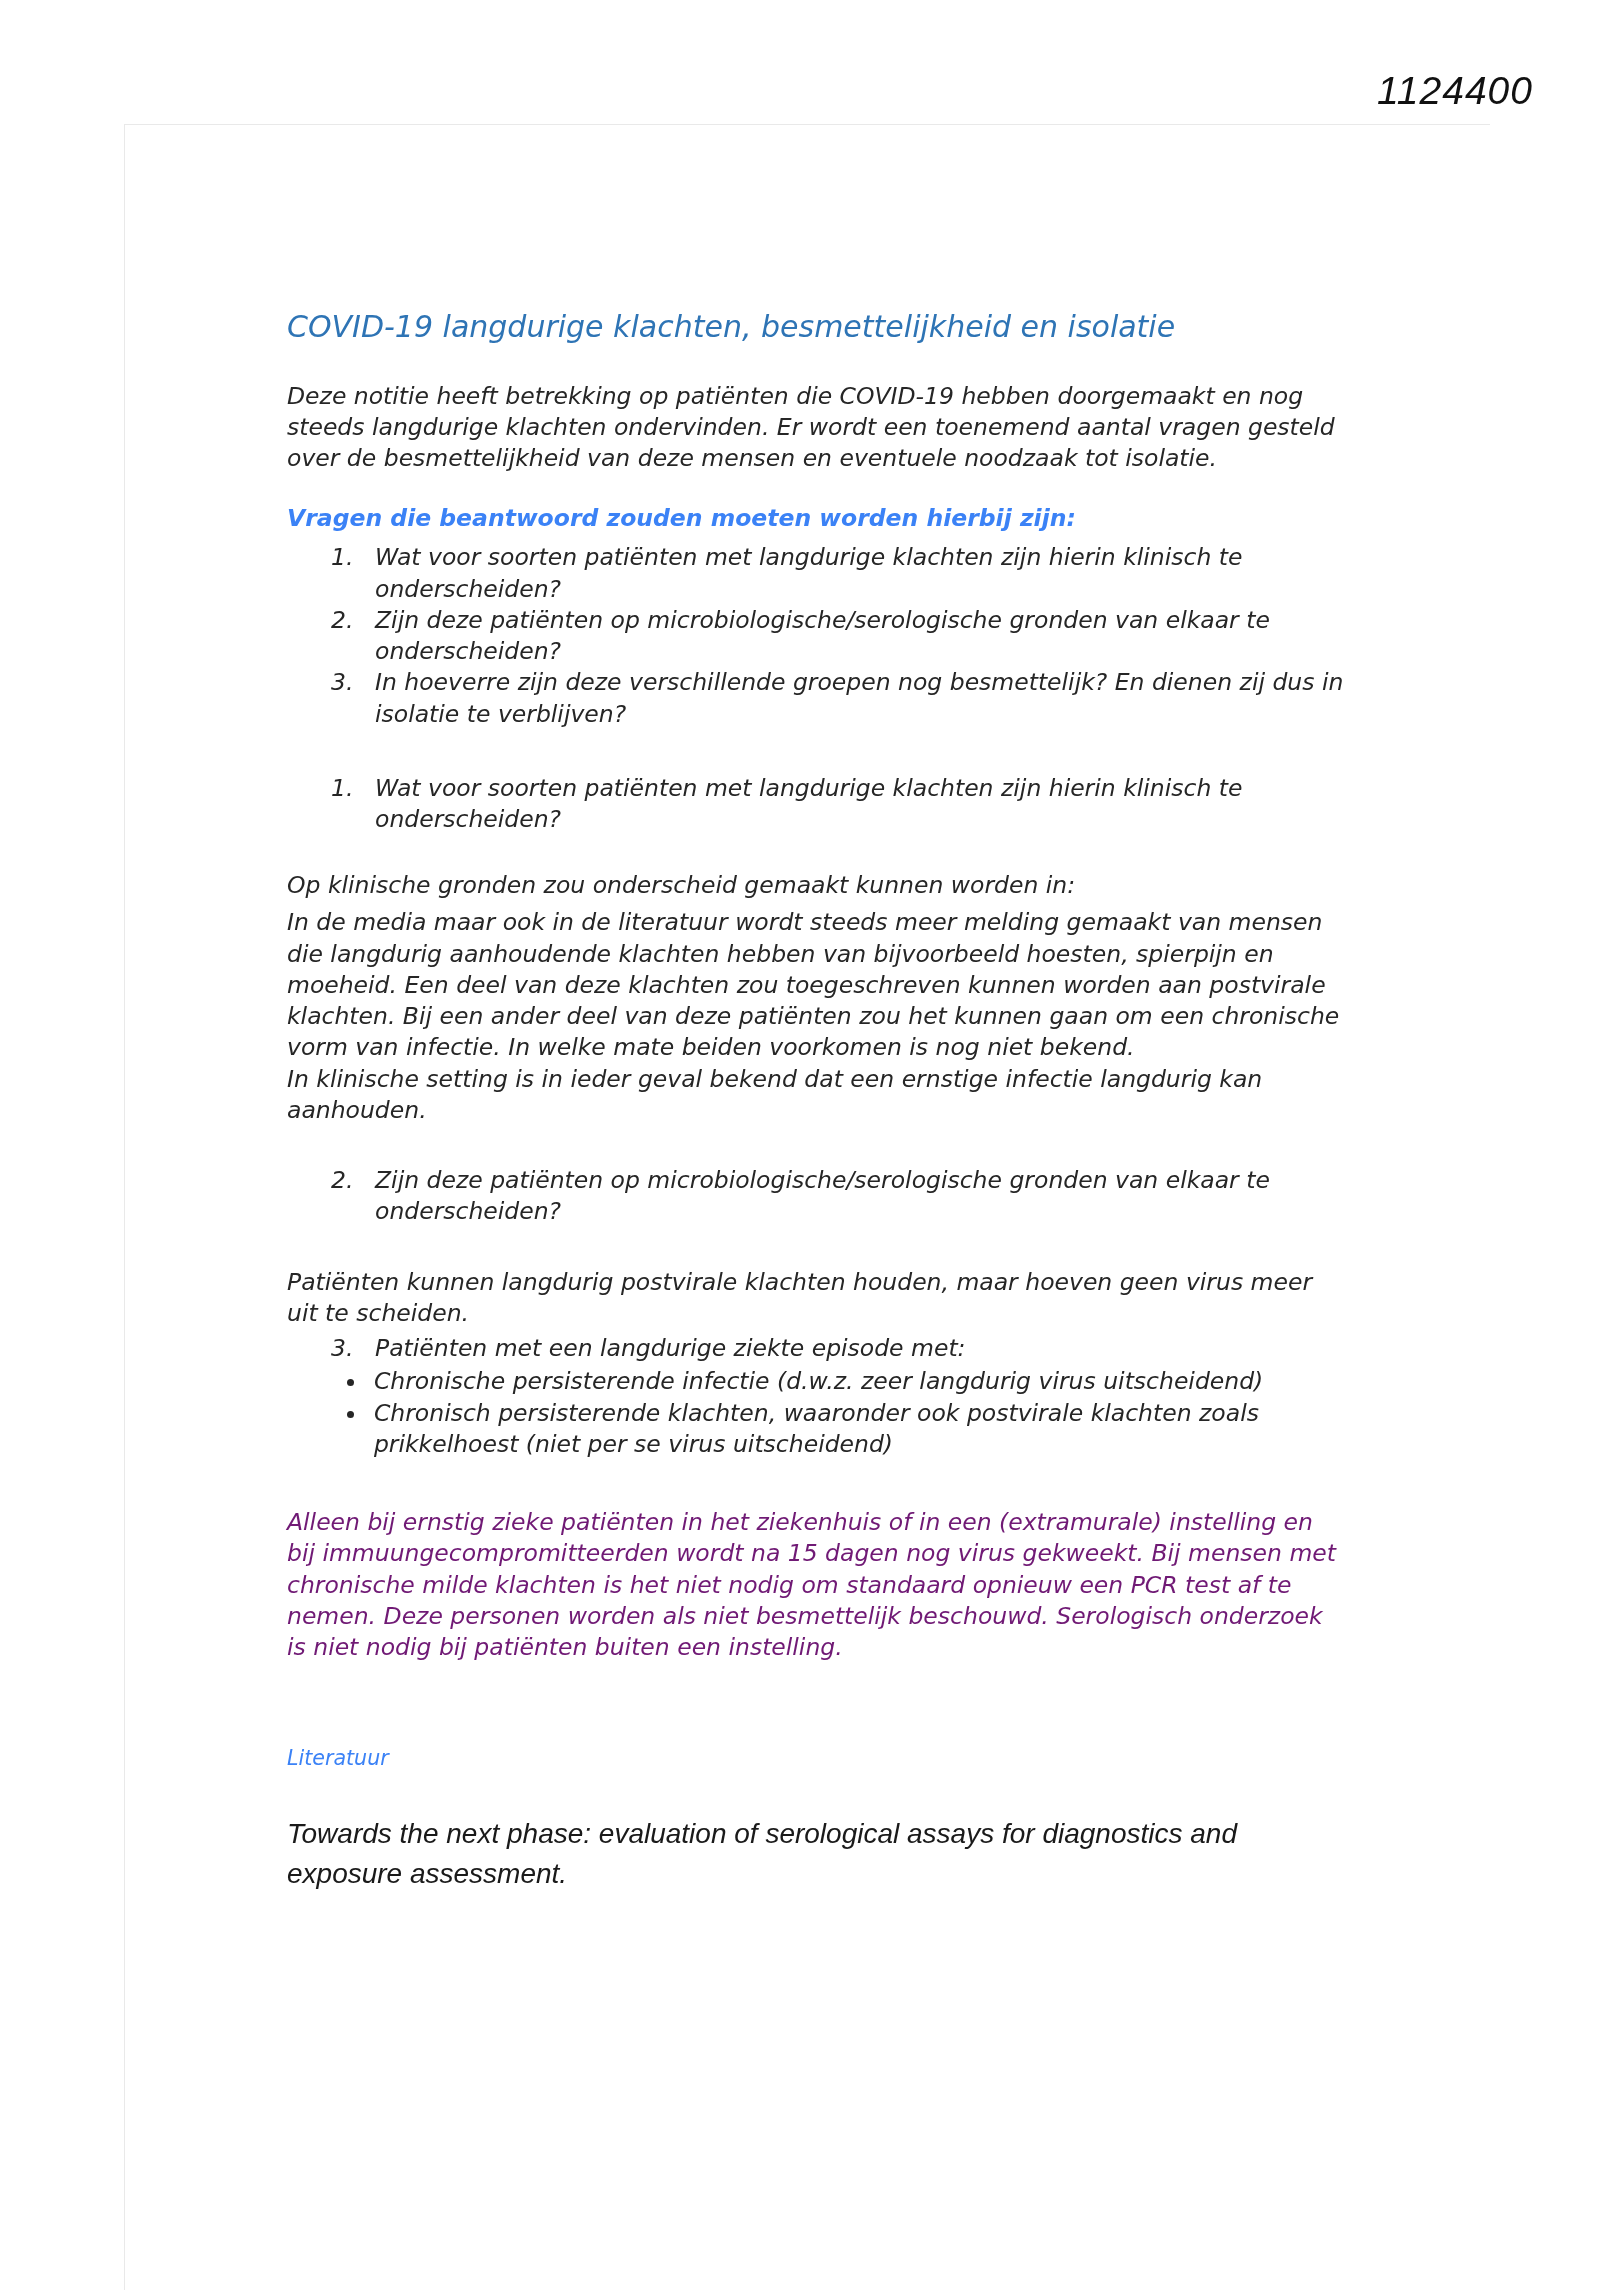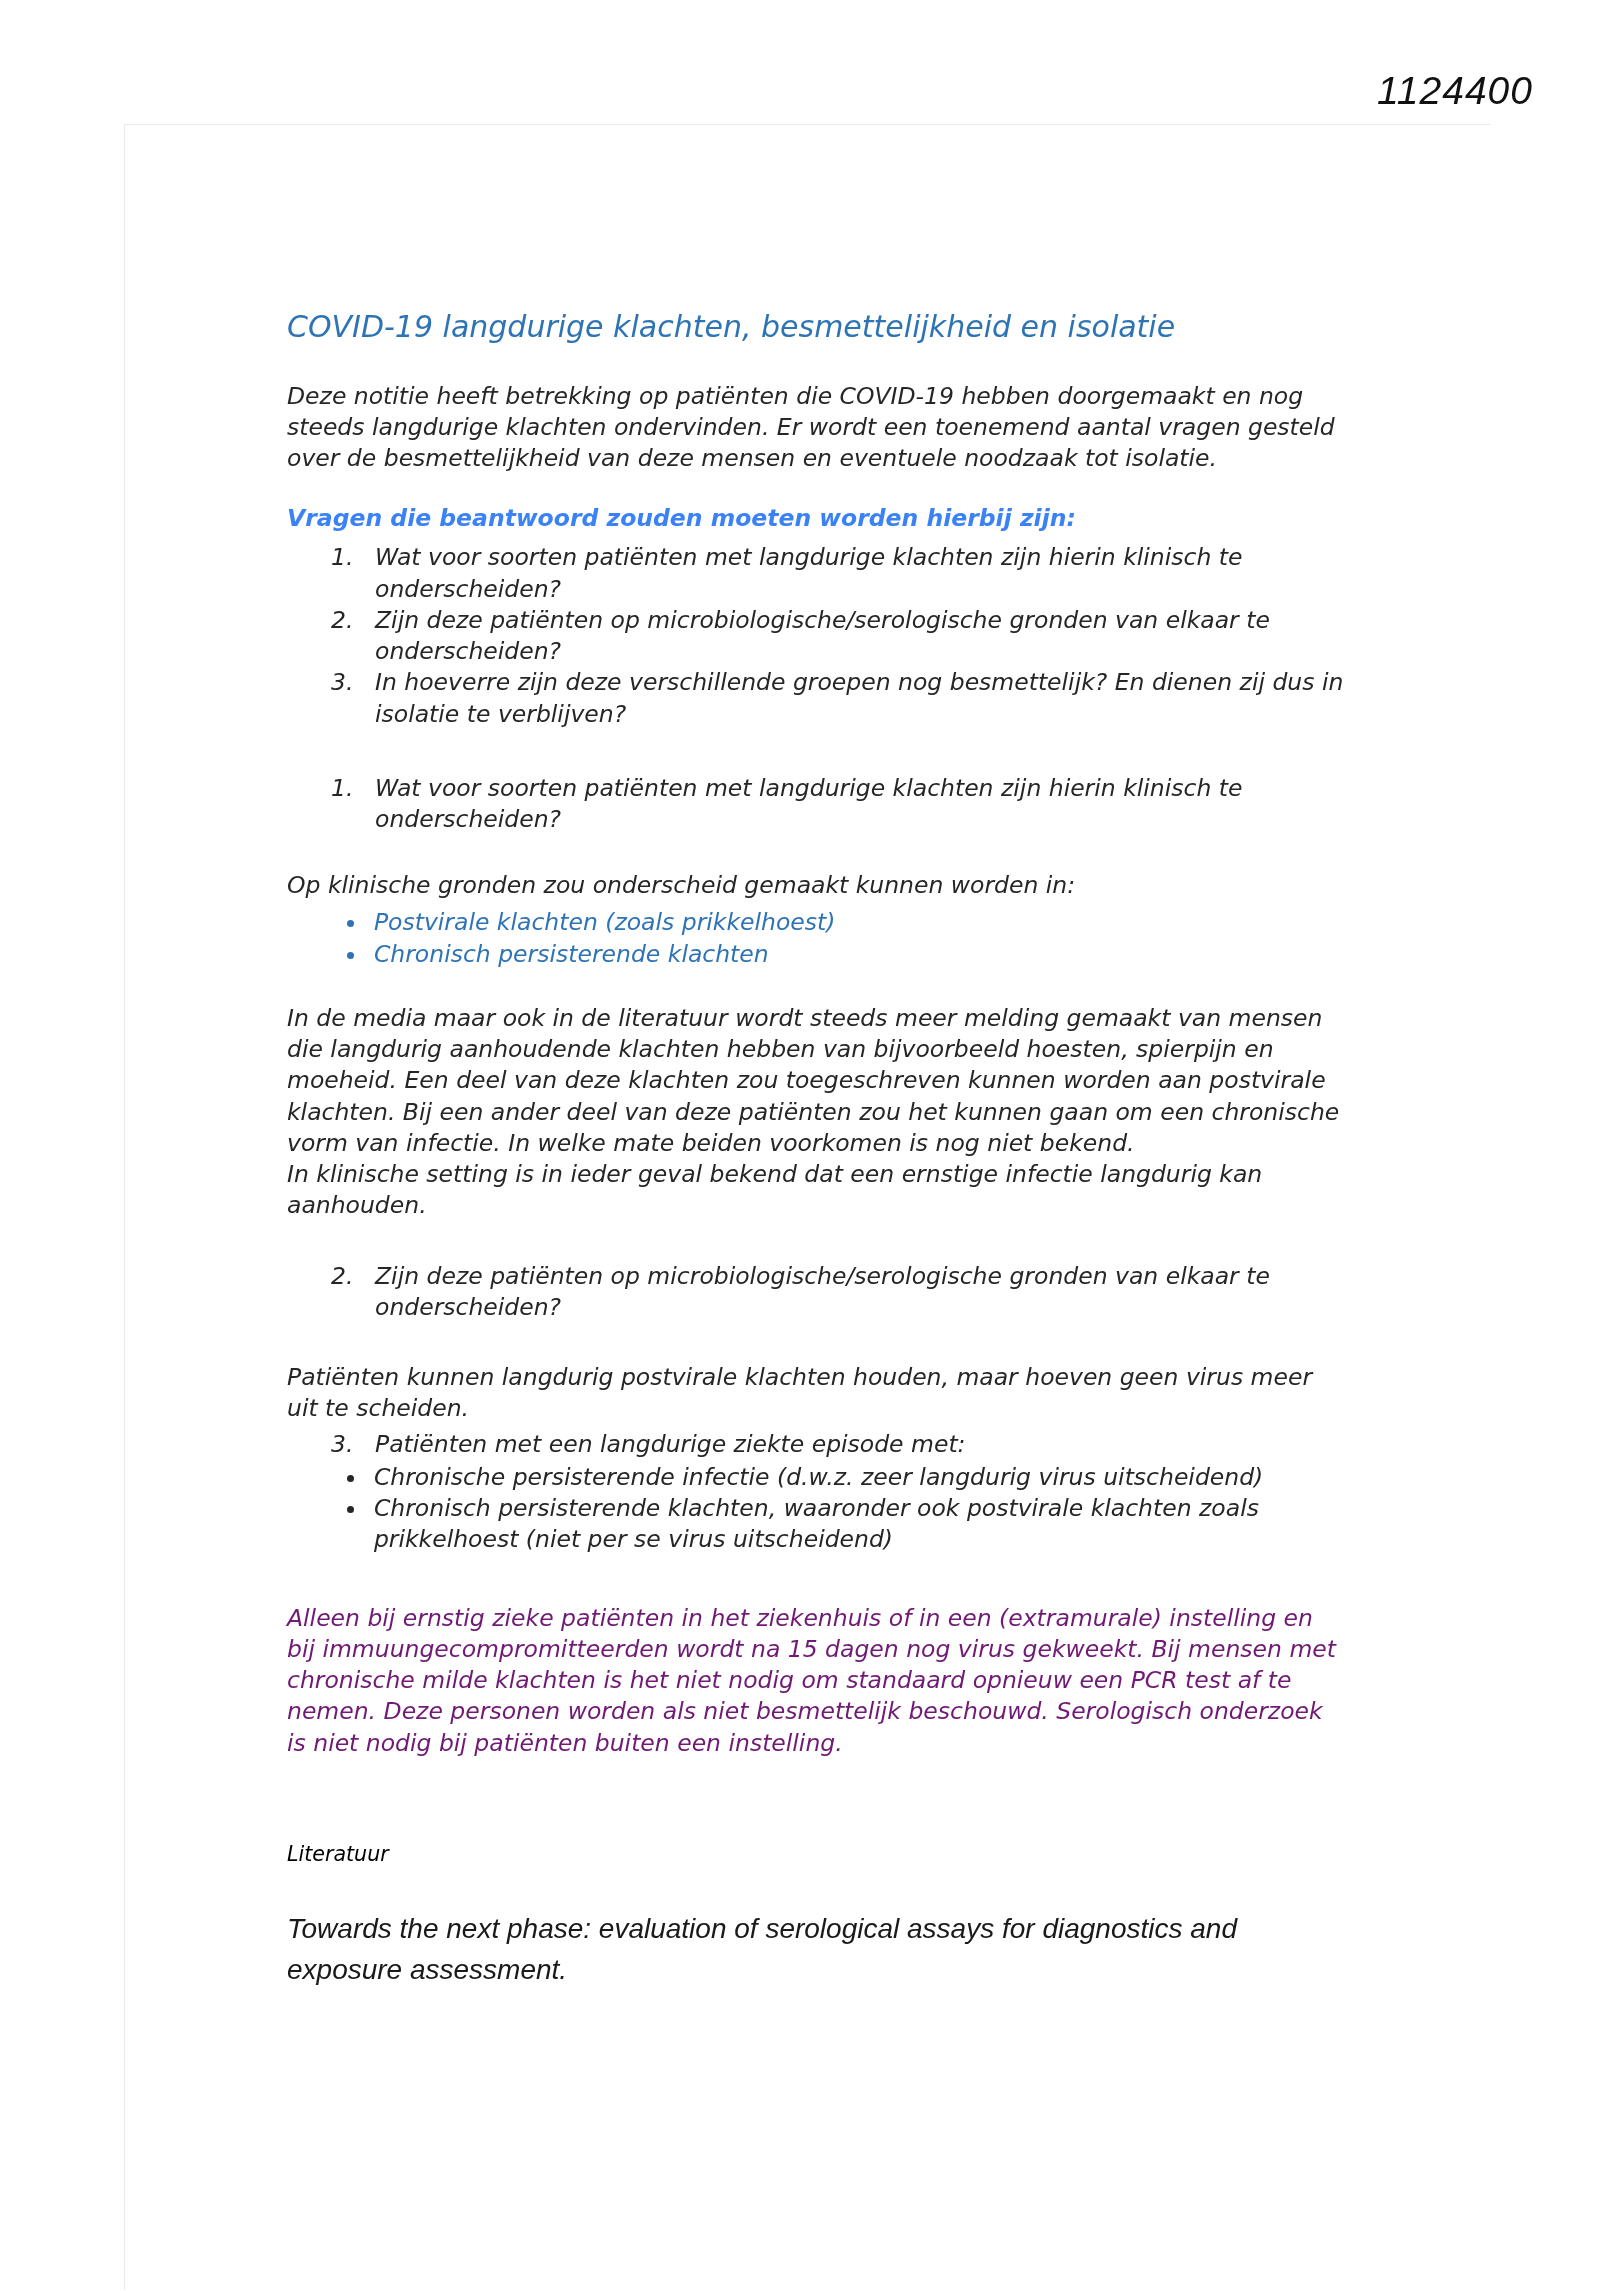--- a/index.html
+++ b/index.html
@@ -77,21 +77,21 @@
   .media-block p { margin: 0; }
   .q2-item { margin-bottom: 39px; }
   .answer-intro { margin-bottom: 3.9px; }
   .item3 { margin-bottom: 0; }
   .conclusion {
     color: #701a75;
     margin-bottom: 82px;
   }
   .literature-heading {
     font-size: 20.6px;
-    color: #000000;
+    color: #3b82f6;
     margin-bottom: 41px;
   }
   .literature-ref {
     font-family: "Liberation Sans", sans-serif;
     font-size: 28px;
     line-height: 1.45;
     color: #1a1a1a;
     width: 1039px;
   }
 </style>
@@ -131,24 +131,20 @@
 
     <div class="num-list tight italic">
       <div class="num-item">
         <span class="num">1.</span>
         <span class="txt">Wat voor soorten patiënten met langdurige klachten zijn hierin klinisch te onderscheiden?</span>
       </div>
     </div>
 
     <p class="para" style="margin-bottom:5.9px;">Op klinische gronden zou onderscheid gemaakt kunnen worden in:</p>
 
-    <ul class="bullets blue">
-      <li>Postvirale klachten (zoals prikkelhoest)</li>
-      <li>Chronisch persisterende klachten</li>
-    </ul>
 
     <div class="media-block">
       <p>In de media maar ook in de literatuur wordt steeds meer melding gemaakt van mensen die langdurig aanhoudende klachten hebben van bijvoorbeeld hoesten, spierpijn en moeheid. Een deel van deze klachten zou toegeschreven kunnen worden aan postvirale klachten. Bij een ander deel van deze patiënten zou het kunnen gaan om een chronische vorm van infectie. In welke mate beiden voorkomen is nog niet bekend.</p>
       <p>In klinische setting is in ieder geval bekend dat een ernstige infectie langdurig kan aanhouden.</p>
     </div>
 
     <div class="num-item italic q2-item">
       <span class="num">2.</span>
       <span class="txt">Zijn deze patiënten op microbiologische/serologische gronden van elkaar te onderscheiden?</span>
     </div>

